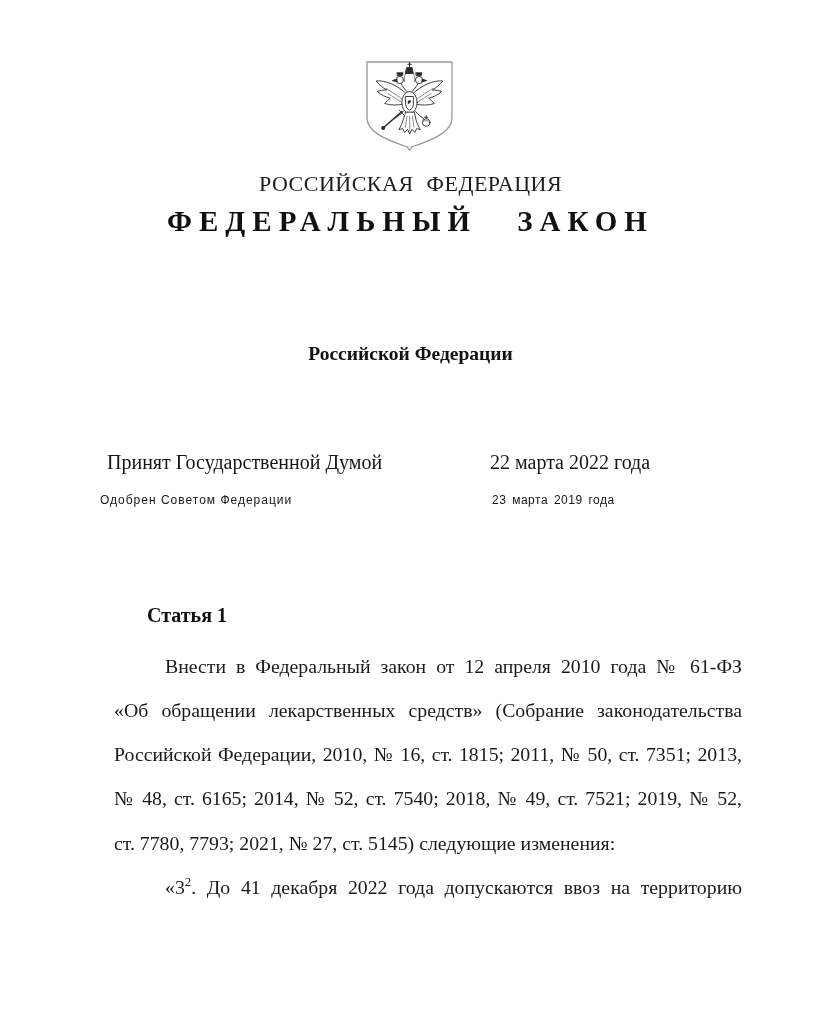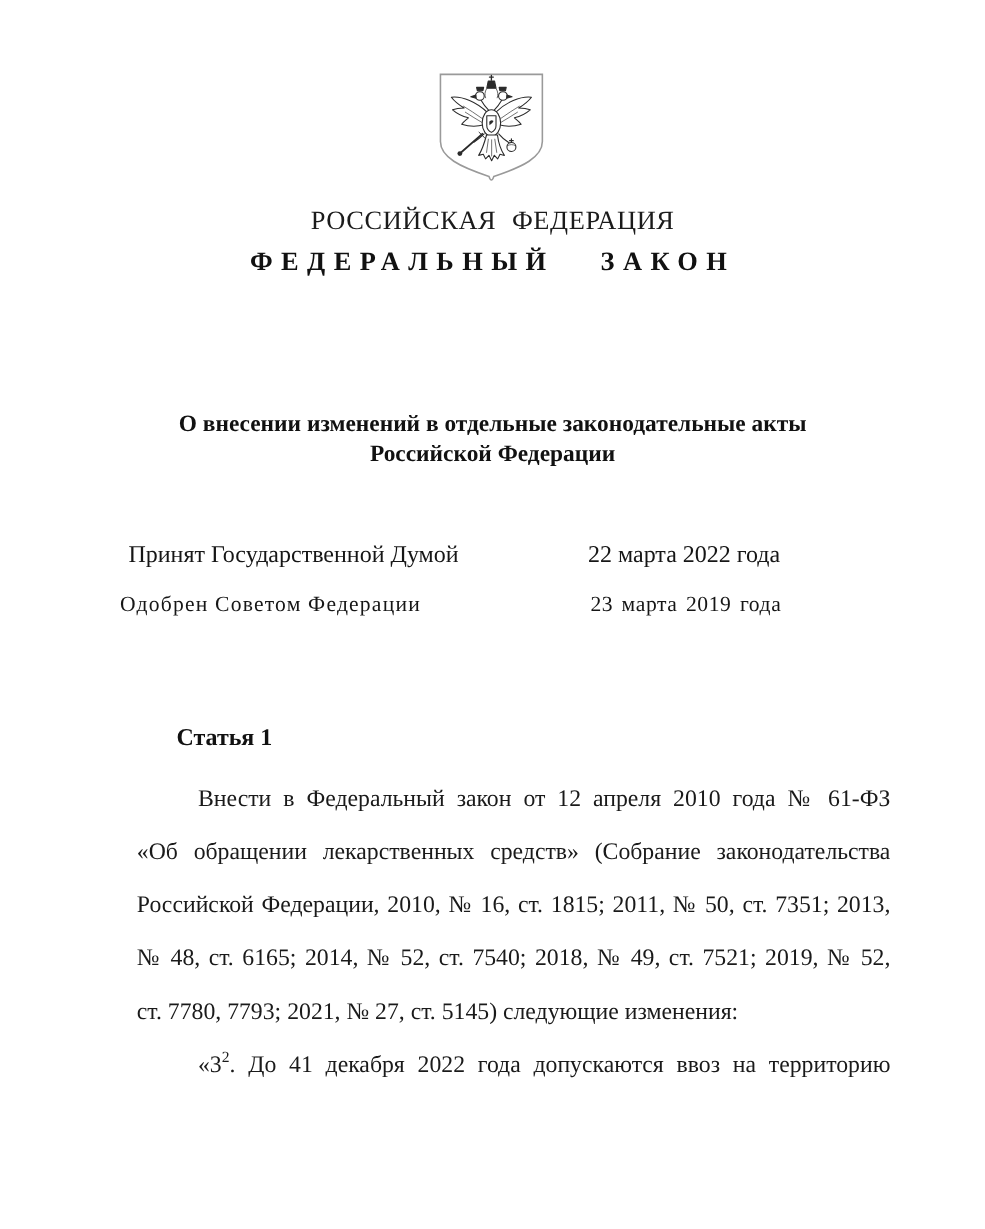--- a/index.html
+++ b/index.html
@@ -27,42 +27,42 @@
     font-size: 22px;
     letter-spacing: 0.5px;
     word-spacing: 7px;
     color: #1b1b1b;
   }
   .doctype-heading {
     position: absolute;
     left: 0; top: 205px;
     width: 100%;
     text-align: center;
-    font-size: 22px;
+    font-size: 29px;
     font-weight: bold;
     letter-spacing: 7px;
     word-spacing: 26px;
     color: #111;
   }
   .law-title {
     position: absolute;
     left: 0; top: 341px;
     width: 100%;
     text-align: center;
     font-weight: bold;
     font-size: 19.5px;
     line-height: 25px;
     color: #111;
   }
   .adopt { position: absolute; white-space: nowrap; }
   .passed-label  { left: 107px;  top: 451px; font-size: 20px; }
   .passed-date   { left: 490px; top: 451px; font-size: 20px; }
   .mono {
-    font-family: Liberation Serif, serif;
-    font-size: 18px;
+    font-family: Liberation Sans, sans-serif;
+    font-size: 12px;
     letter-spacing: 1px;
   }
   .approved-label { left: 100px; top: 493px; }
   .approved-date  { left: 492px; top: 493px; letter-spacing: 0.5px; word-spacing: 2px; }
   .article-heading {
     position: absolute;
     left: 147px; top: 604px;
     font-size: 20px;
     font-weight: bold;
     color: #111;
@@ -122,21 +122,20 @@
         <path d="M61.5,58.6 V55.8 M60,57.2 h3" stroke-width="1"></path>
         <path d="M58.2,61.4 C60,60.2 63,60.2 64.8,61.4" stroke-width="0.55"></path>
       </g>
     </svg>
   </div>
 
   <div class="country-heading">РОССИЙСКАЯ ФЕДЕРАЦИЯ</div>
   <div class="doctype-heading">ФЕДЕРАЛЬНЫЙ ЗАКОН</div>
 
   <div class="law-title">
-    <div>О внесении изменений в отдельные законодательные акты</div>
     <div>Российской Федерации</div>
   </div>
 
   <span class="adopt passed-label">Принят Государственной Думой</span>
   <span class="adopt passed-date">22 марта 2022 года</span>
   <span class="adopt mono approved-label">Одобрен Советом Федерации</span>
   <span class="adopt mono approved-date">23 марта 2019 года</span>
 
   <div class="article-heading">Статья 1</div>
 

